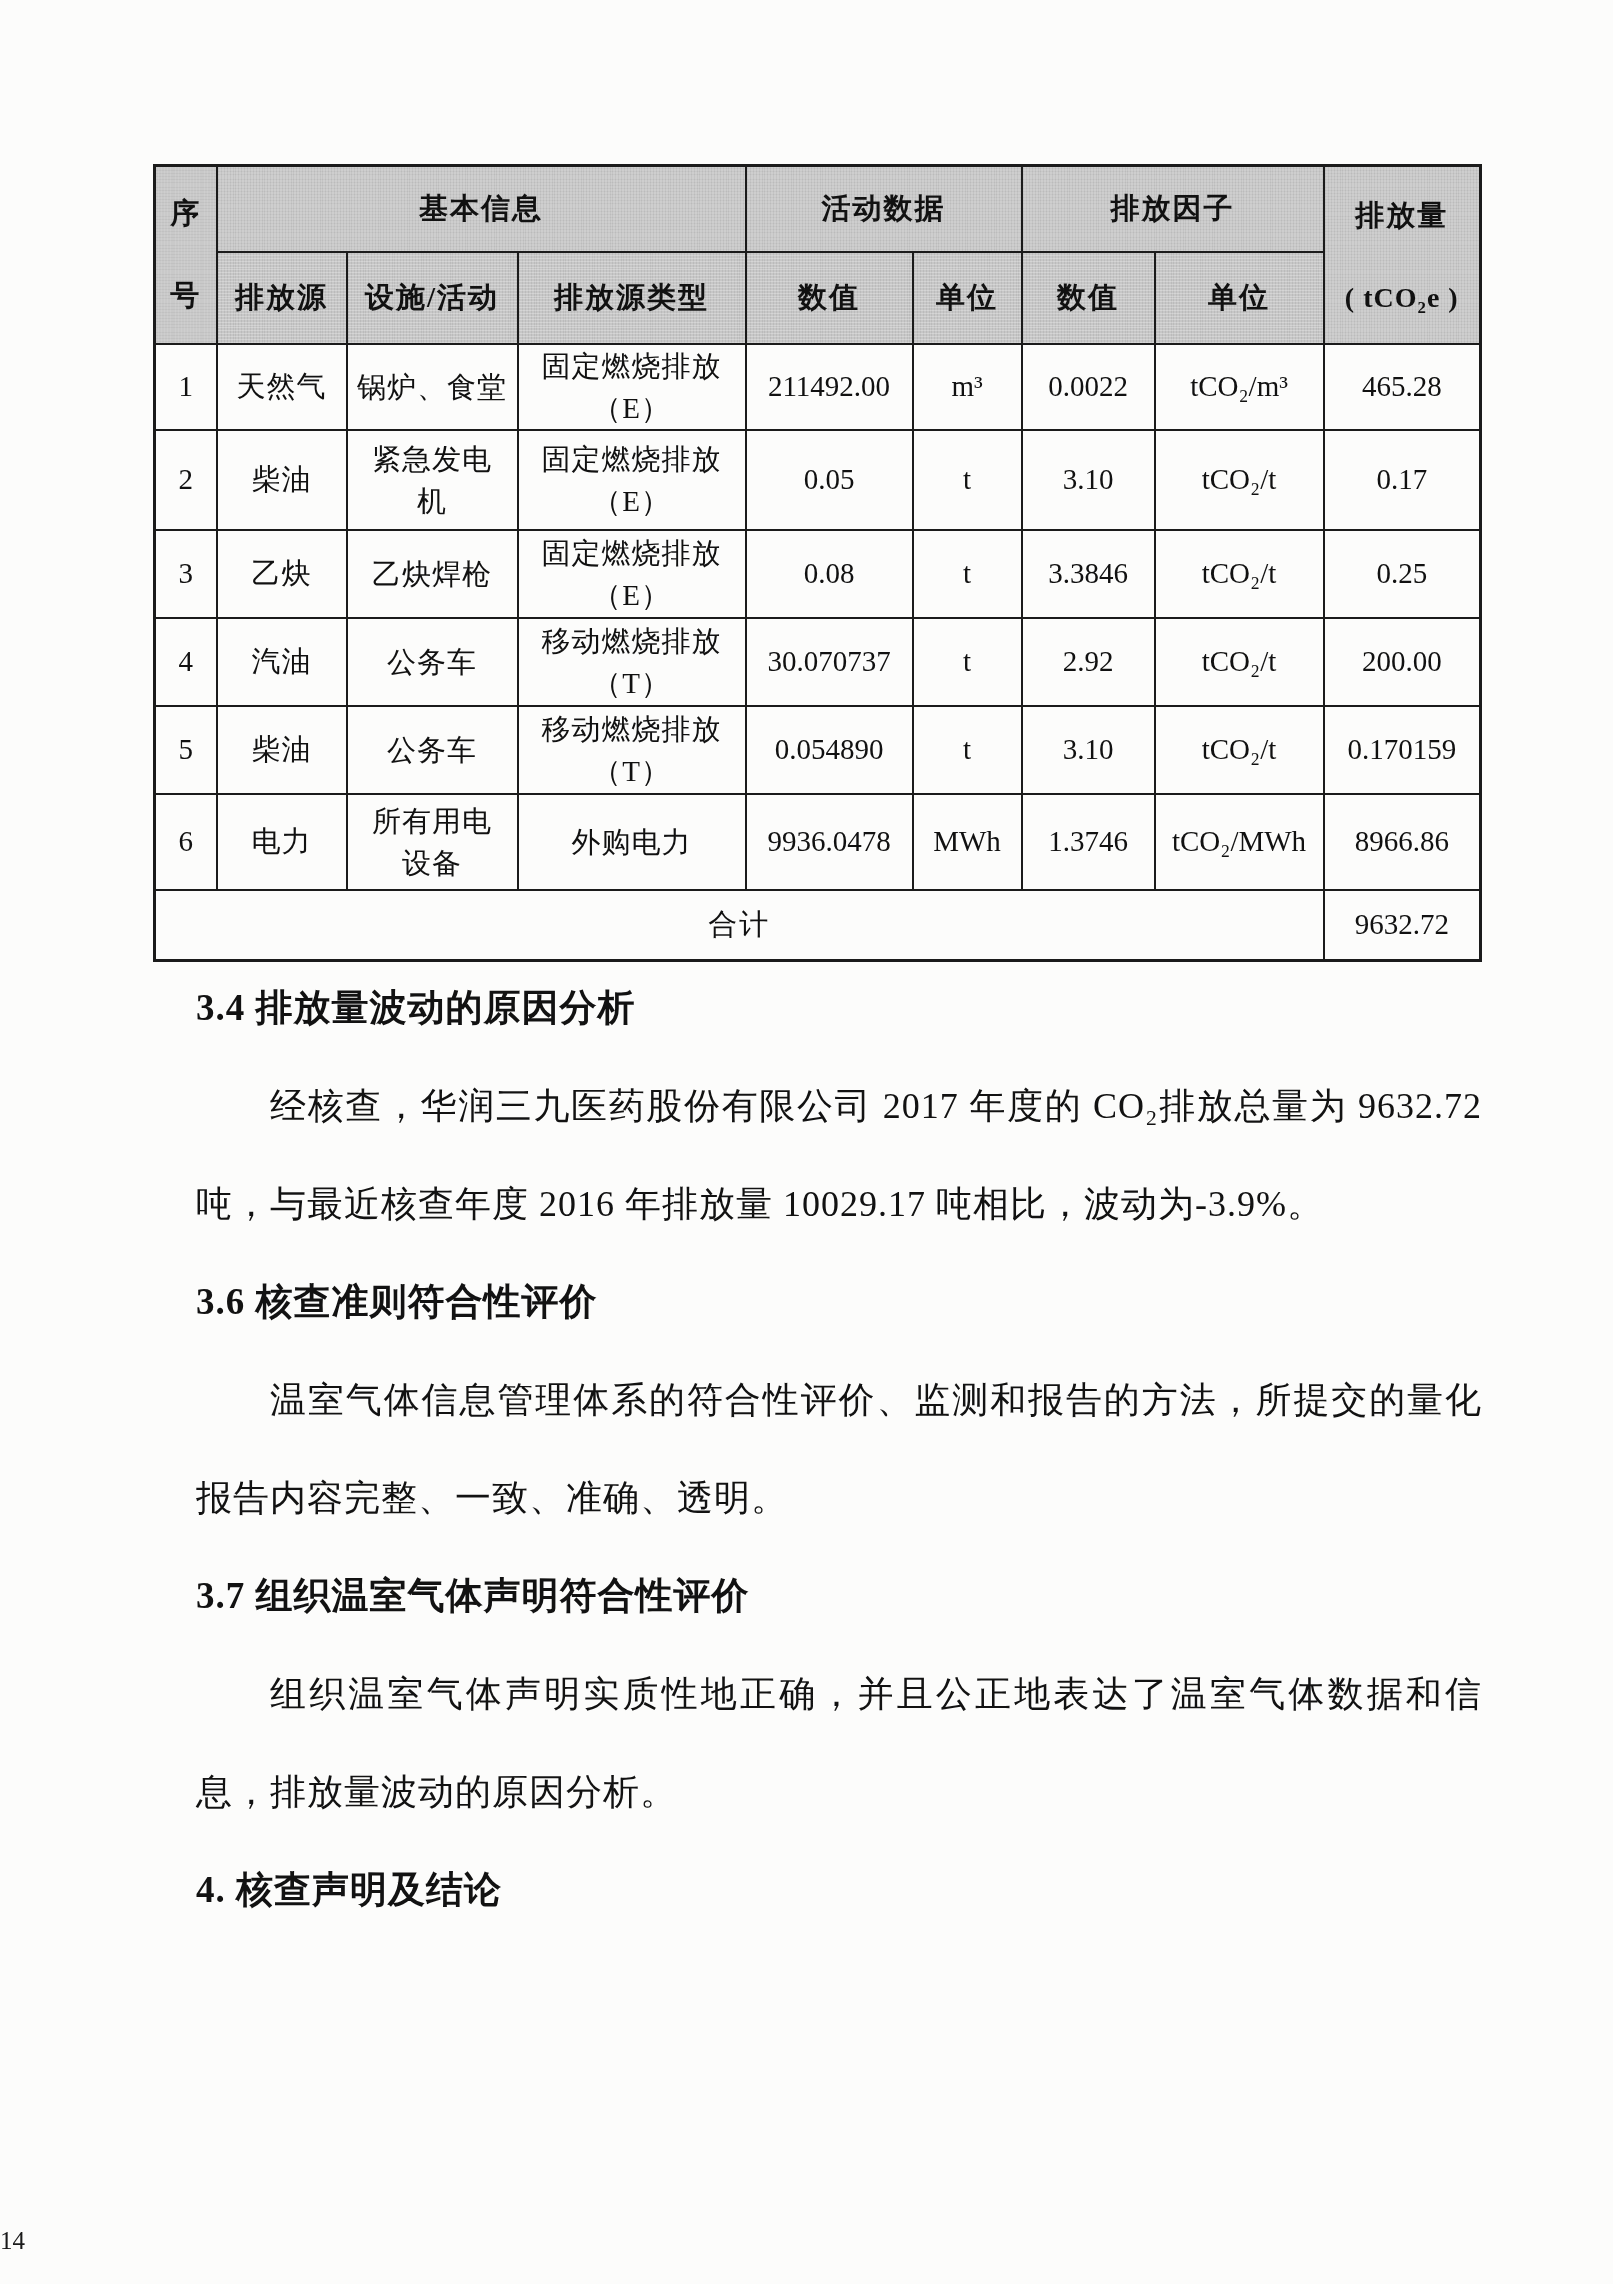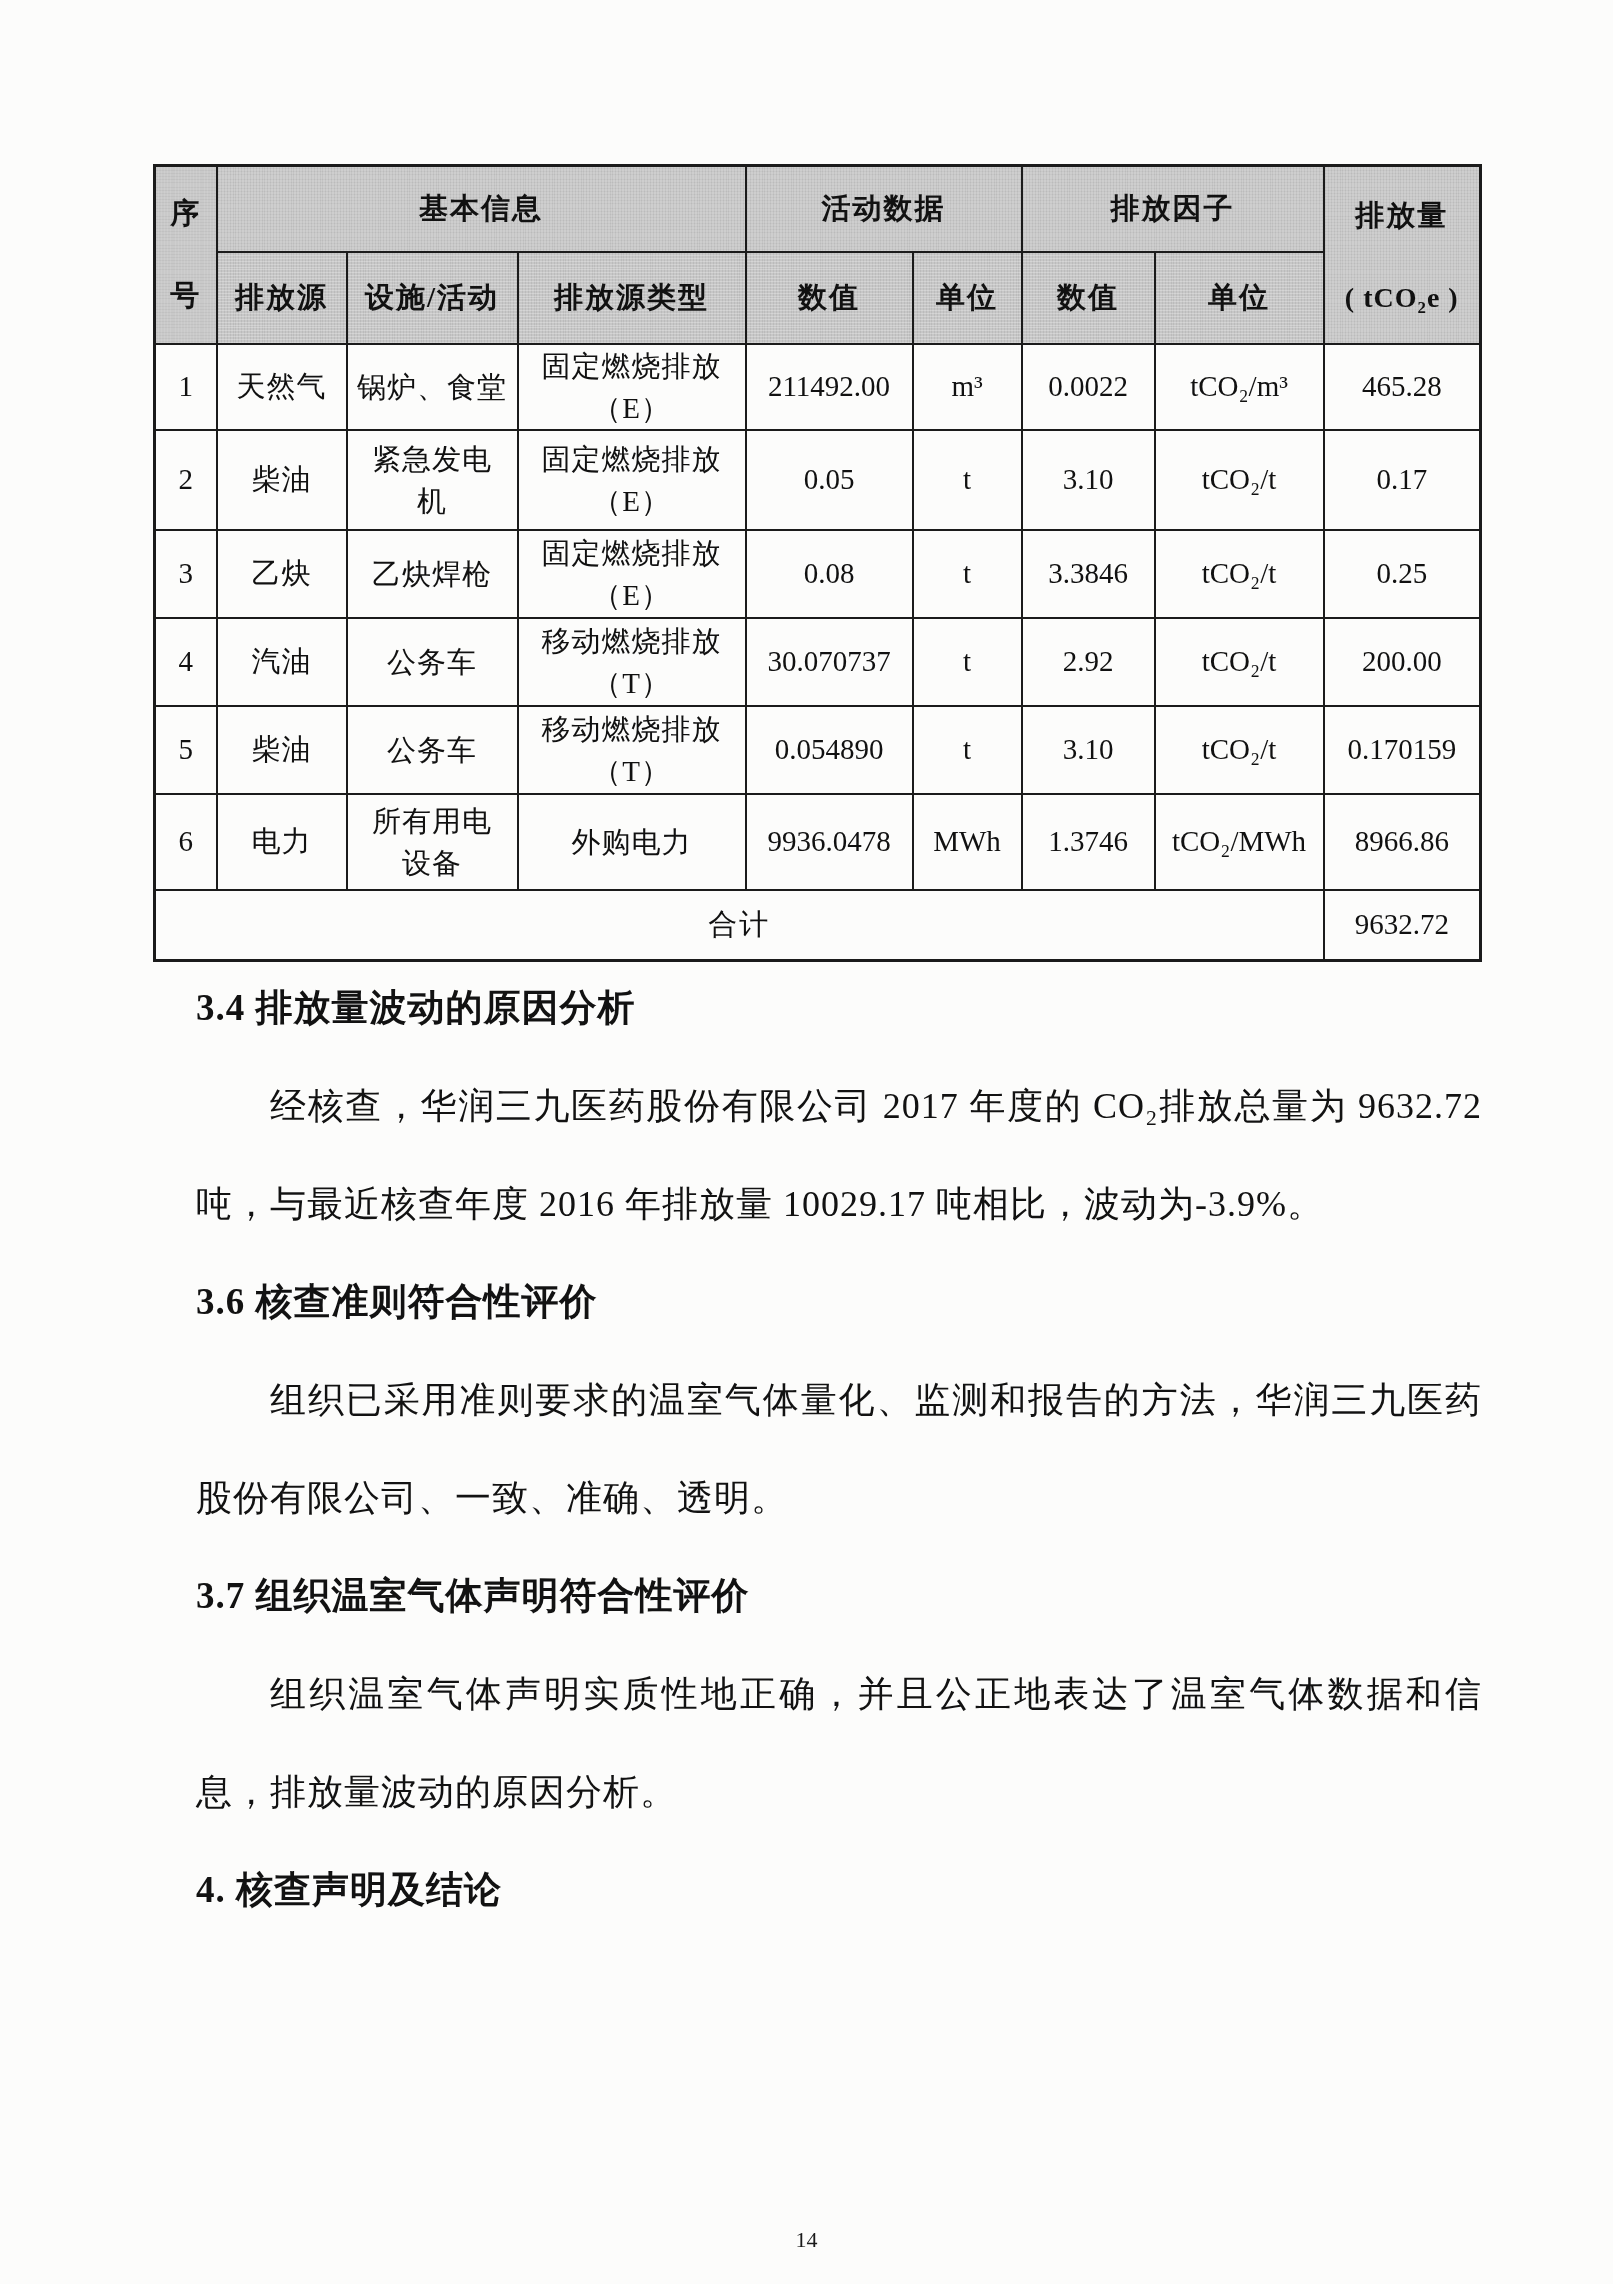--- a/index.html
+++ b/index.html
@@ -64,21 +64,21 @@
     font-weight:bold;letter-spacing:1px;
   }
   .content p{
     margin:0;line-height:98px;
     text-indent:74px;
     text-align:justify;
     letter-spacing:1px;
   }
   .page-number{
     position:absolute;left:0;right:0;top:2227px;
-    text-align:center;font-size:22px;color:#1a1a1a;
+    font-size:25px;color:#1a1a1a;
   }
 </style>
 </head>
 <body>
 
 <div class="page">
 
   <table class="emissions">
     <colgroup>
       <col style="width:62px">
@@ -200,21 +200,21 @@
     </tbody>
   </table>
 
   <div class="content">
     <section>
       <h2>3.4 排放量波动的原因分析</h2>
       <p>经核查，华润三九医药股份有限公司 2017 年度的 CO₂排放总量为 9632.72 吨，与最近核查年度 2016 年排放量 10029.17 吨相比，波动为-3.9%。</p>
     </section>
     <section>
       <h2>3.6 核查准则符合性评价</h2>
-      <p>组织已采用准则要求的温室气体量化、监测和报告的方法，华润三九医药股份有限公司、一致、准确、透明。</p>
+      <p>温室气体信息管理体系的符合性评价、监测和报告的方法，所提交的量化报告内容完整、一致、准确、透明。</p>
     </section>
     <section>
       <h2>3.7 组织温室气体声明符合性评价</h2>
       <p>组织温室气体声明实质性地正确，并且公正地表达了温室气体数据和信息，排放量波动的原因分析。</p>
     </section>
     <section>
       <h2>4. 核查声明及结论</h2>
     </section>
   </div>
 

